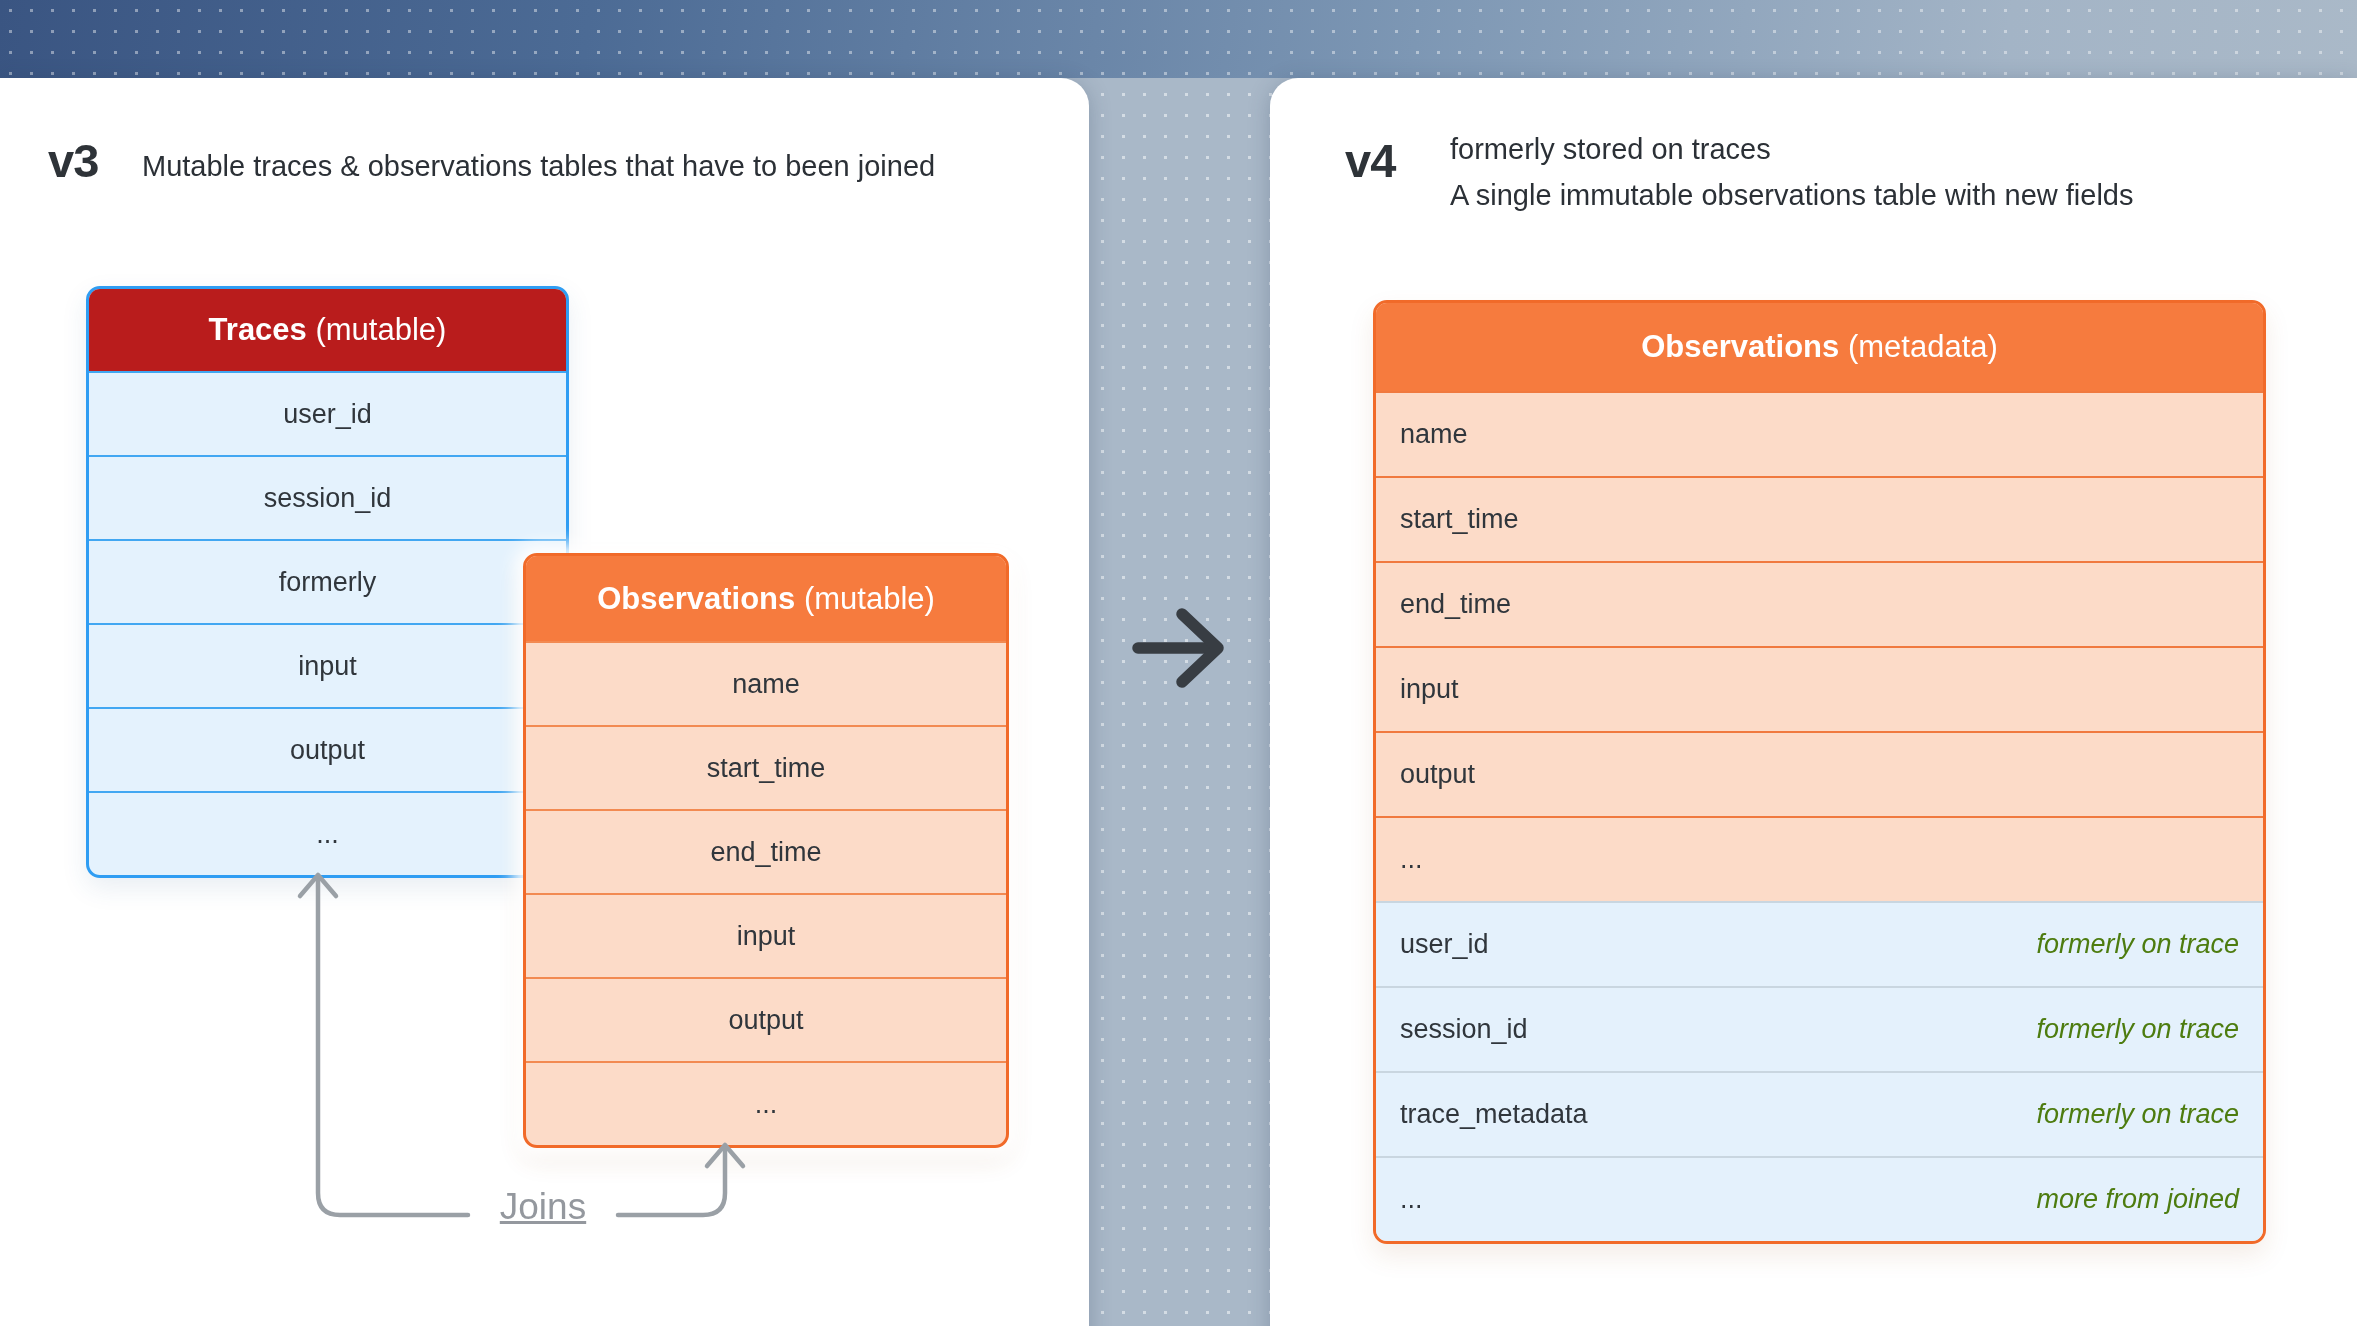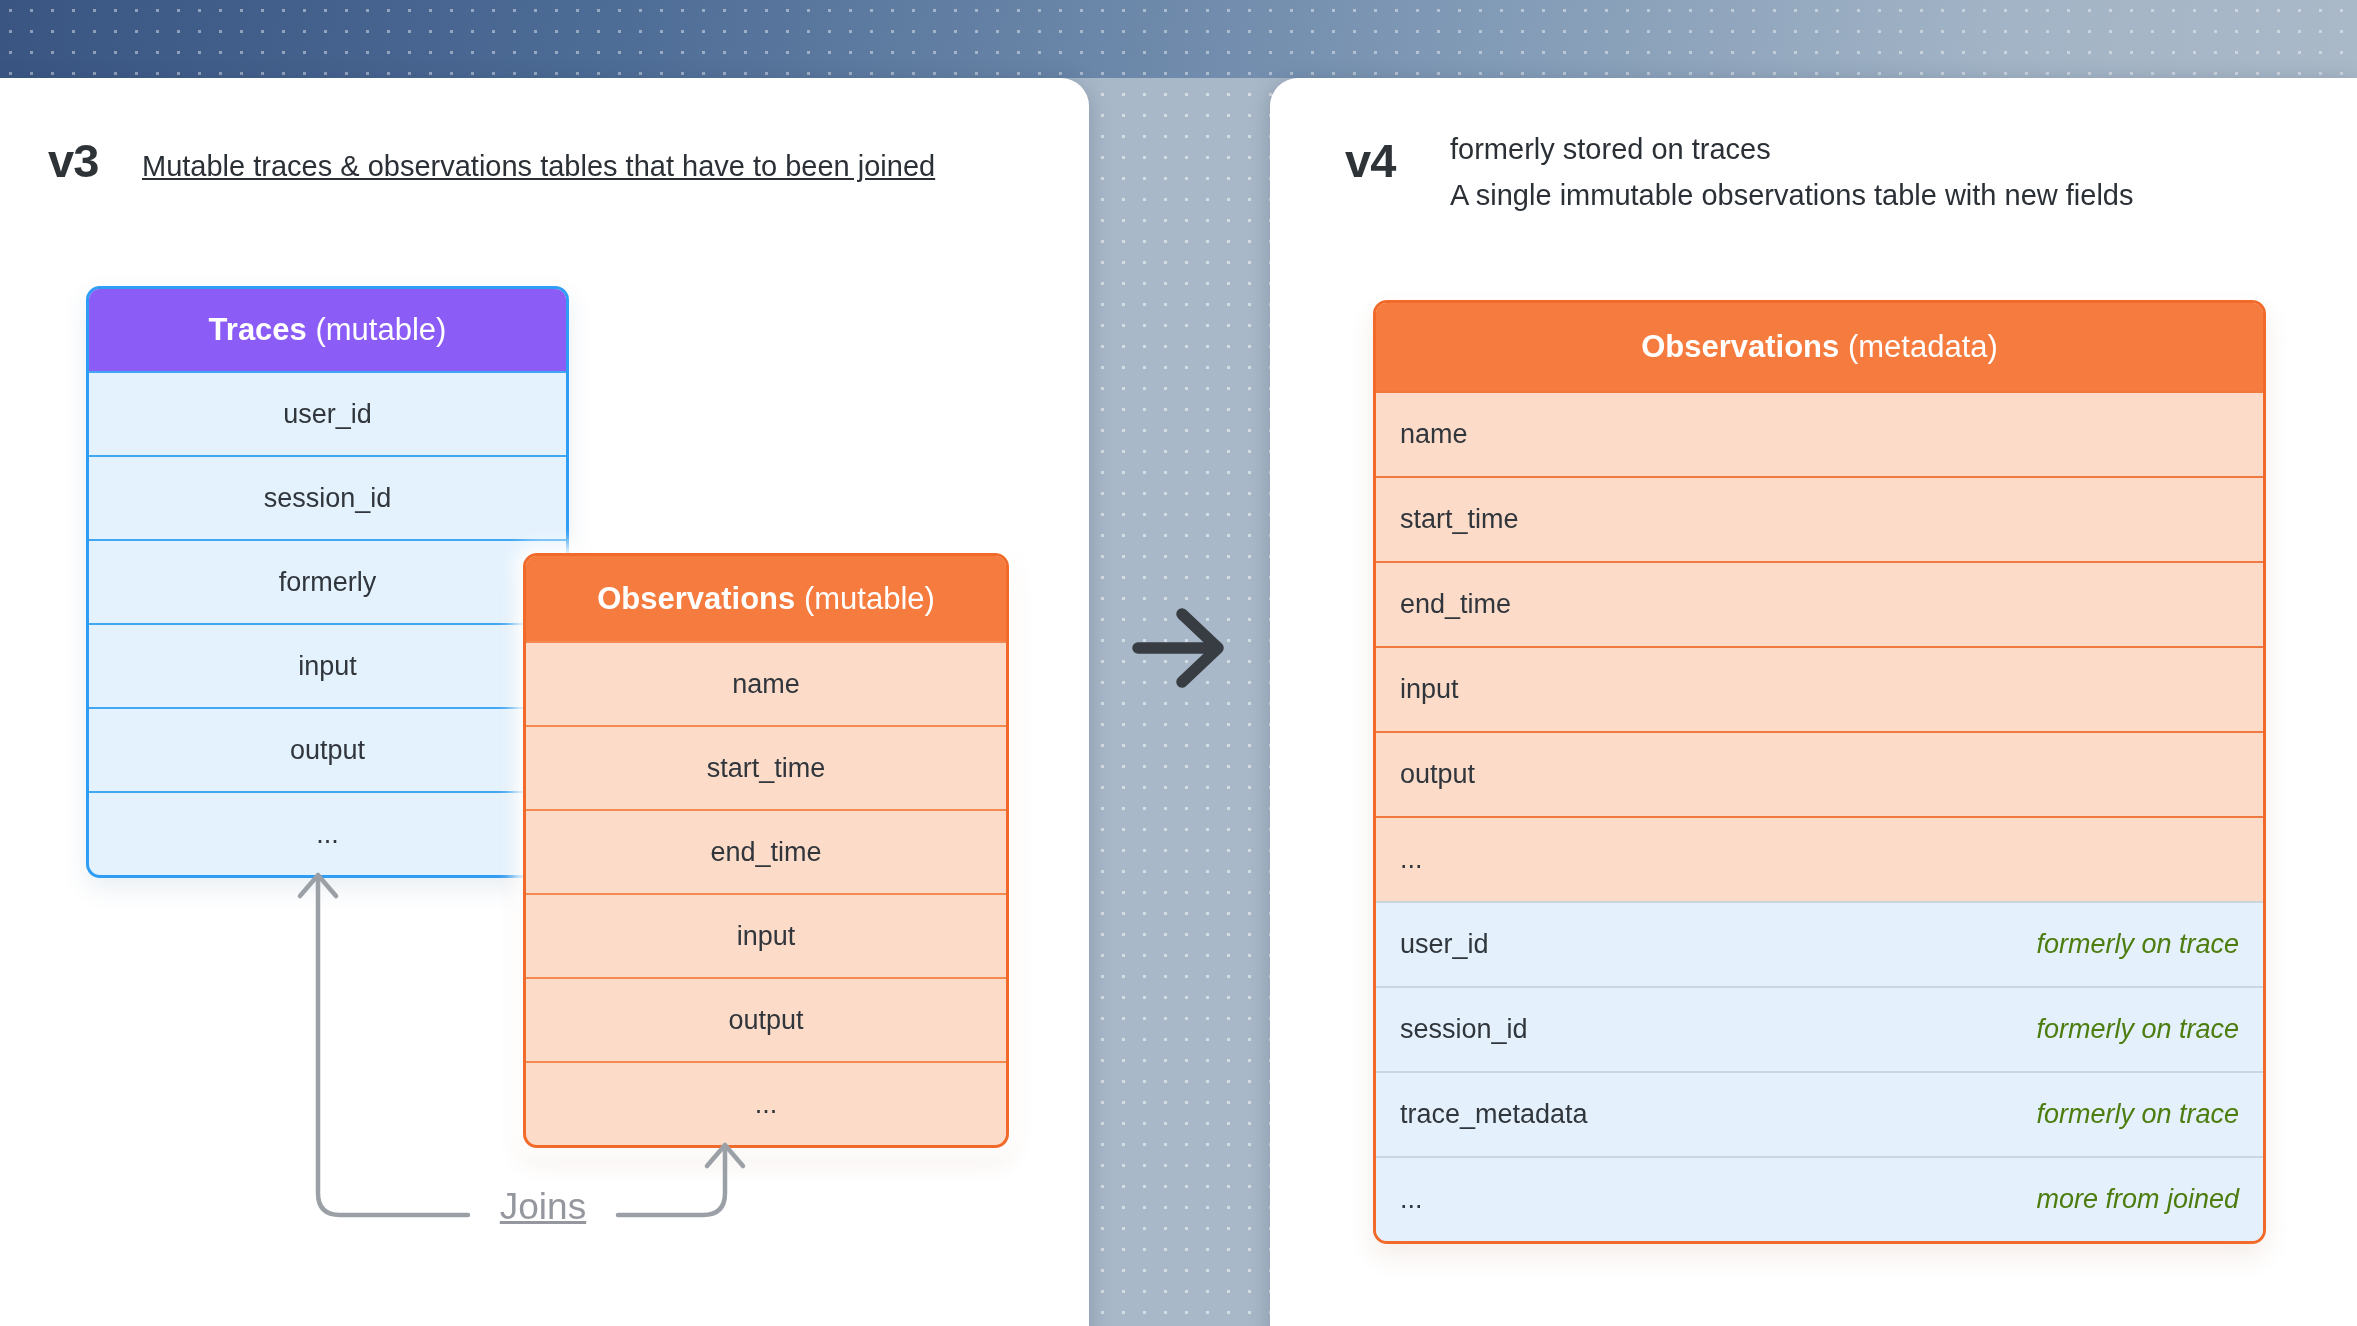--- a/index.html
+++ b/index.html
@@ -40,21 +40,21 @@
   .table .t-row{
     display:flex;align-items:center;font-size:27px;color:#30363c;
   }
 
   
   .traces{
     left:86px;top:208px;width:477px;
     border:3px solid #2f9df3;background:#e4f2fd;
     box-shadow:0 10px 26px rgba(40,90,140,.10);
   }
-  .traces .t-header{height:82px;background:#8b5cf6;}
+  .traces .t-header{height:82px;background:#b91c1c;}
   .traces .t-row{height:82px;justify-content:center;border-top:2px solid #41a7f2;}
 
   
   .obs-mut{
     left:523px;top:475px;width:480px;
     border:3px solid #f16a29;background:#fcdbc8;
     box-shadow:0 0 16px 10px rgba(255,255,255,.92), 0 12px 26px rgba(150,80,30,.12);
   }
   .obs-mut .t-header{height:85px;background:#f67b3e;}
   .obs-mut .t-row{height:82px;justify-content:center;border-top:2px solid #f28a52;}
@@ -80,21 +80,21 @@
   .big-arrow{position:absolute;left:1128px;top:602px;}
 </style>
 </head>
 <body>
 
 <div class="stage">
   <div class="topbar"></div>
 
   <section class="panel left">
     <span class="version" style="left:48px;top:55px;">v3</span>
-    <span class="caption" style="left:142px;top:65px;text-decoration:underline;">Mutable traces &amp; observations tables that have to been joined</span>
+    <span class="caption" style="left:142px;top:65px;">Mutable traces &amp; observations tables that have to been joined</span>
 
     <div class="table traces">
       <div class="t-header"><span class="t-title">Traces</span><span class="t-suffix"> (mutable)</span></div>
       <div class="t-rows">
 
           <div class="t-row">
             <span>user_id</span>
           </div>
 
           <div class="t-row">

